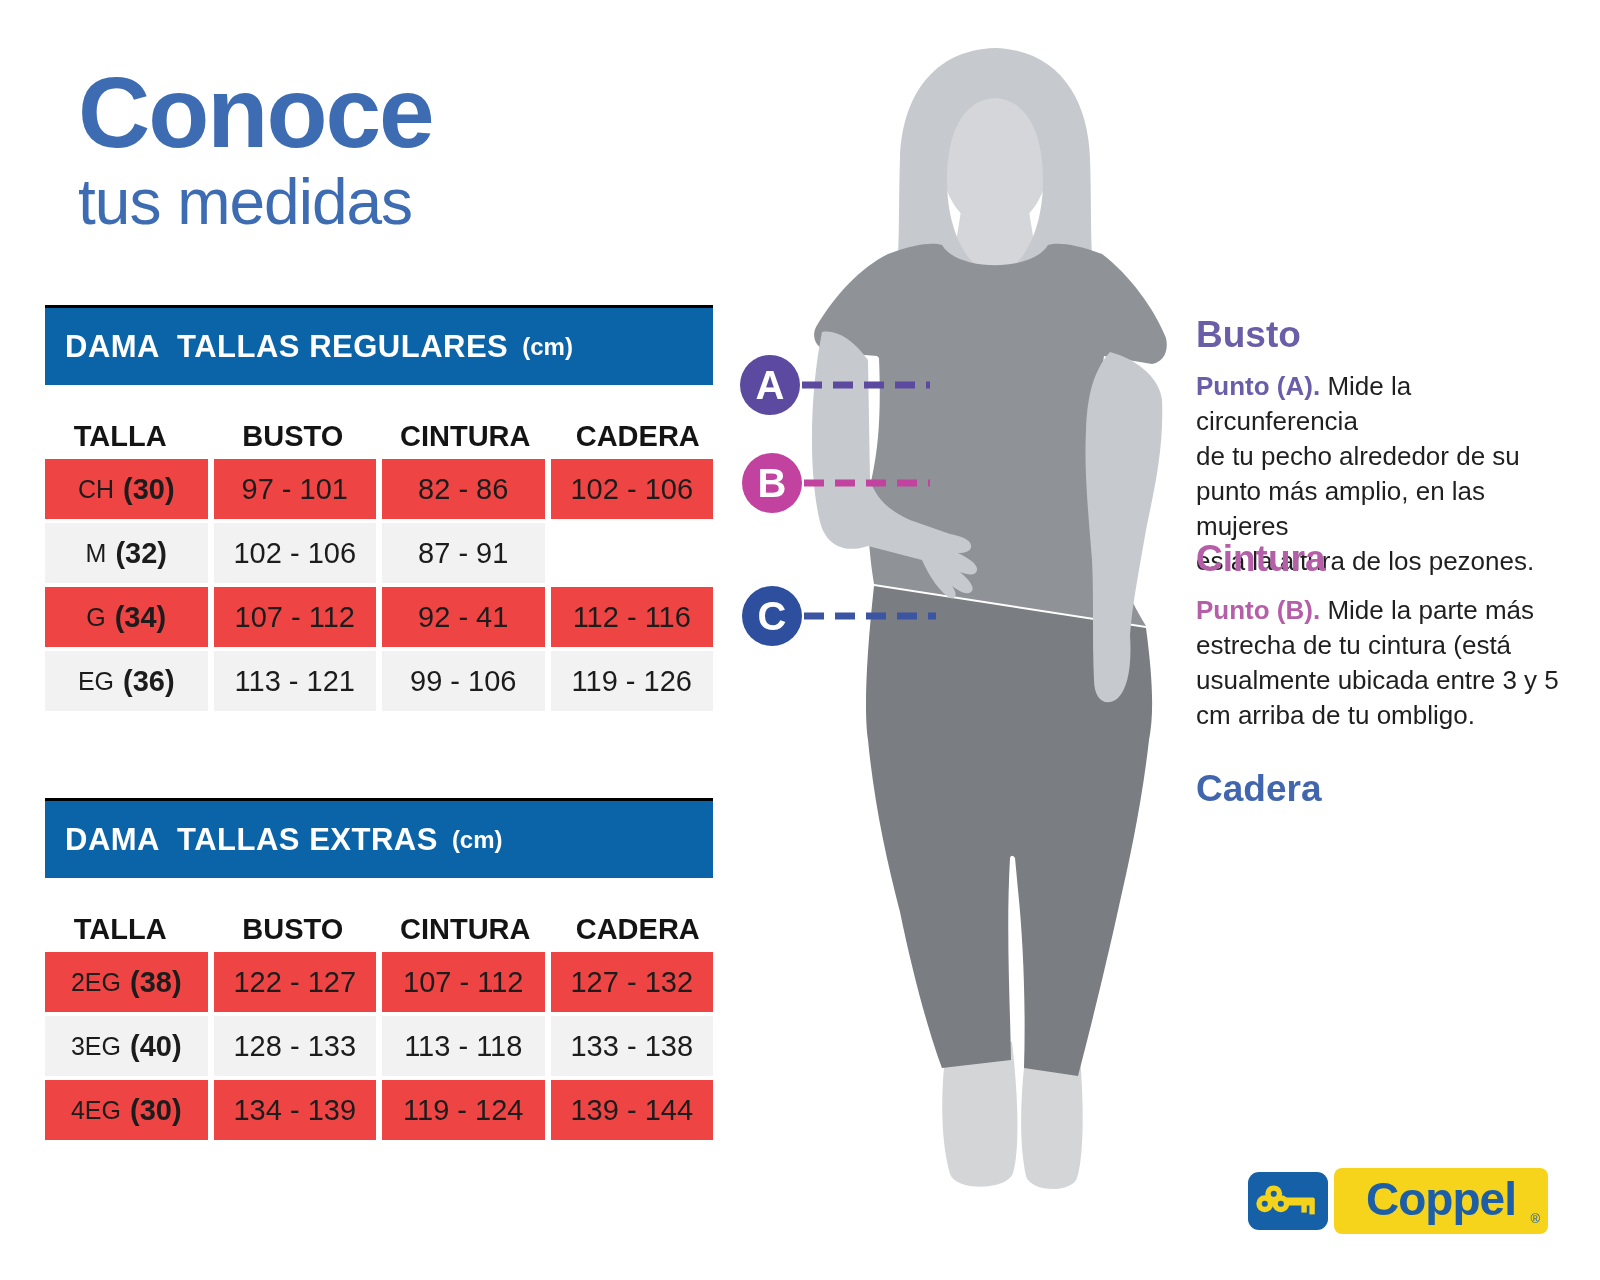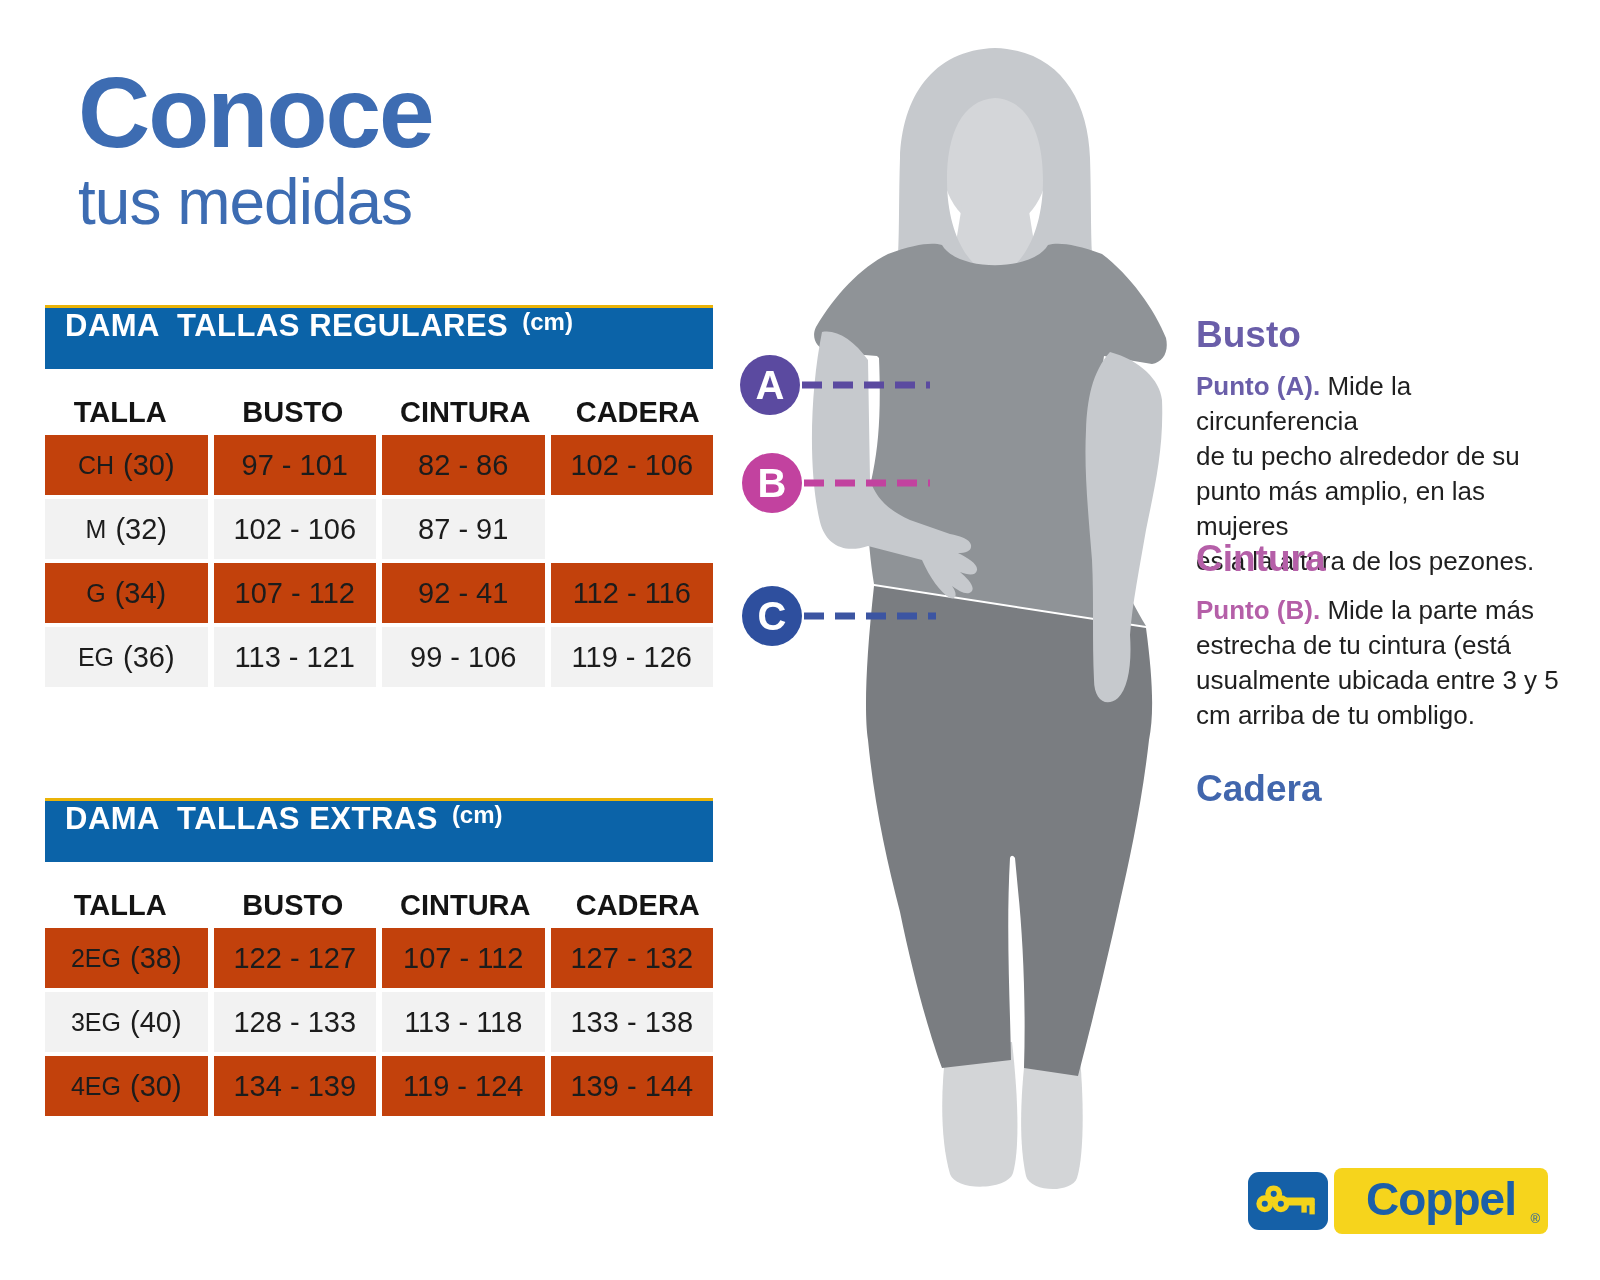--- a/index.html
+++ b/index.html
@@ -12,39 +12,39 @@
   
   .title { position:absolute; left:78px; top:62px; color:#3d6cb2; }
   .title-main { font-size:100px; font-weight:700; line-height:1.0; letter-spacing:-2px; }
   .title-sub  { font-size:64px;  font-weight:400; line-height:1.0; letter-spacing:-1px; margin-top:8px; }
 
   
   .size-table { position:absolute; left:45px; width:668px; }
   .t1 { top:305px; }
   .t2 { top:798px; }
   .tbl-bar {
-    height:64px; background:#0b63a8; border-top:3px solid #eab308;
-    display:flex; align-items:flex-start; padding-left:20px; color:#ffffff;
+    height:80px; background:#0b63a8; border-top:3px solid #000000;
+    display:flex; align-items:center; padding-left:20px; color:#ffffff;
   }
   .tbl-title { font-size:31px; font-weight:700; letter-spacing:.5px; white-space:pre; }
   .tbl-unit  { font-size:24px; font-weight:700; margin-left:14px; }
   .tbl-cols {
     display:grid; grid-template-columns:repeat(4,1fr); gap:22px;
-    margin-top:24px; height:38px; align-items:center;
+    margin-top:32px; height:38px; align-items:center;
   }
   .tbl-cols div { text-align:center; font-size:29px; font-weight:700; color:#141414; }
   .trow { display:grid; grid-template-columns:repeat(4,1fr); gap:6px; margin-top:4px; }
   .cell {
     height:60px; display:flex; align-items:center; justify-content:center;
     font-size:29px; color:#1c1c1c;
   }
-  .trow.dark  .cell { background:#c2410c; }
+  .trow.dark  .cell { background:#ef4444; }
   .trow.light .cell { background:#f2f2f2; }
   .sz    { font-size:25px; }
-  .sznum { font-weight:400; margin-left:9px; }
+  .sznum { font-weight:700; margin-left:9px; }
 
   
   .figure-svg { position:absolute; left:780px; top:40px; }
 
   
   .marker {
     position:absolute; width:60px; height:60px; border-radius:50%;
     display:flex; align-items:center; justify-content:center;
     color:#ffffff; font-size:40px; font-weight:700;
   }

